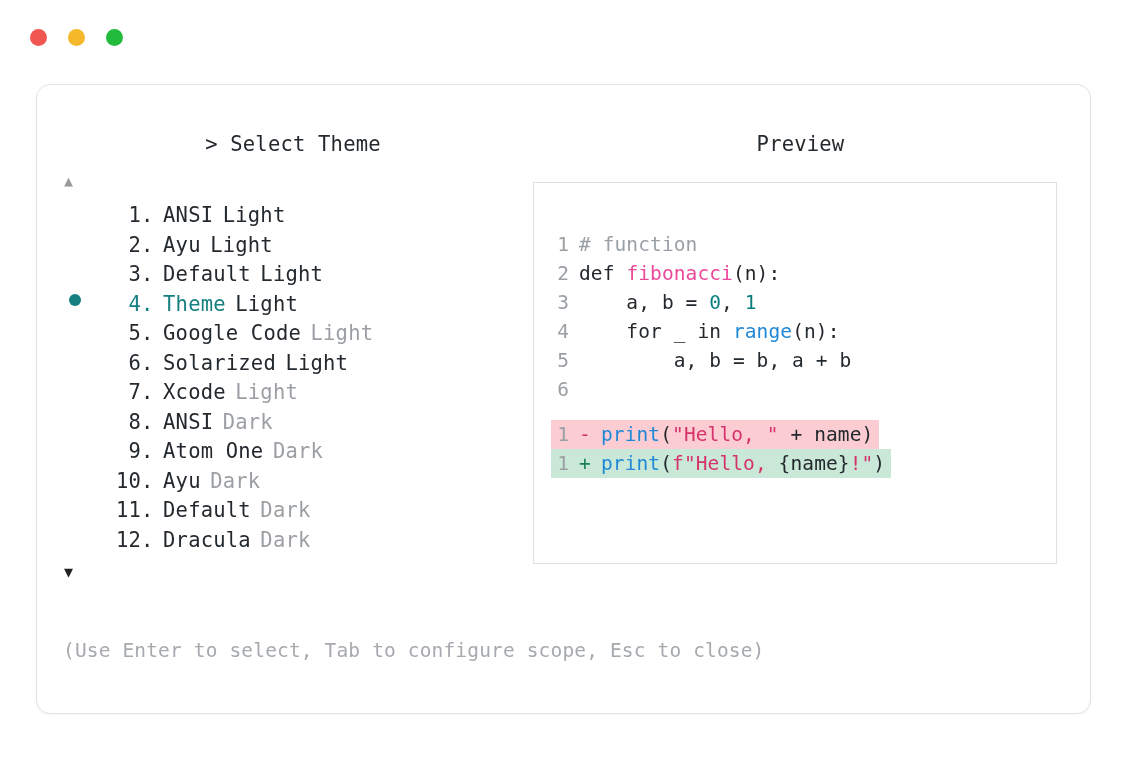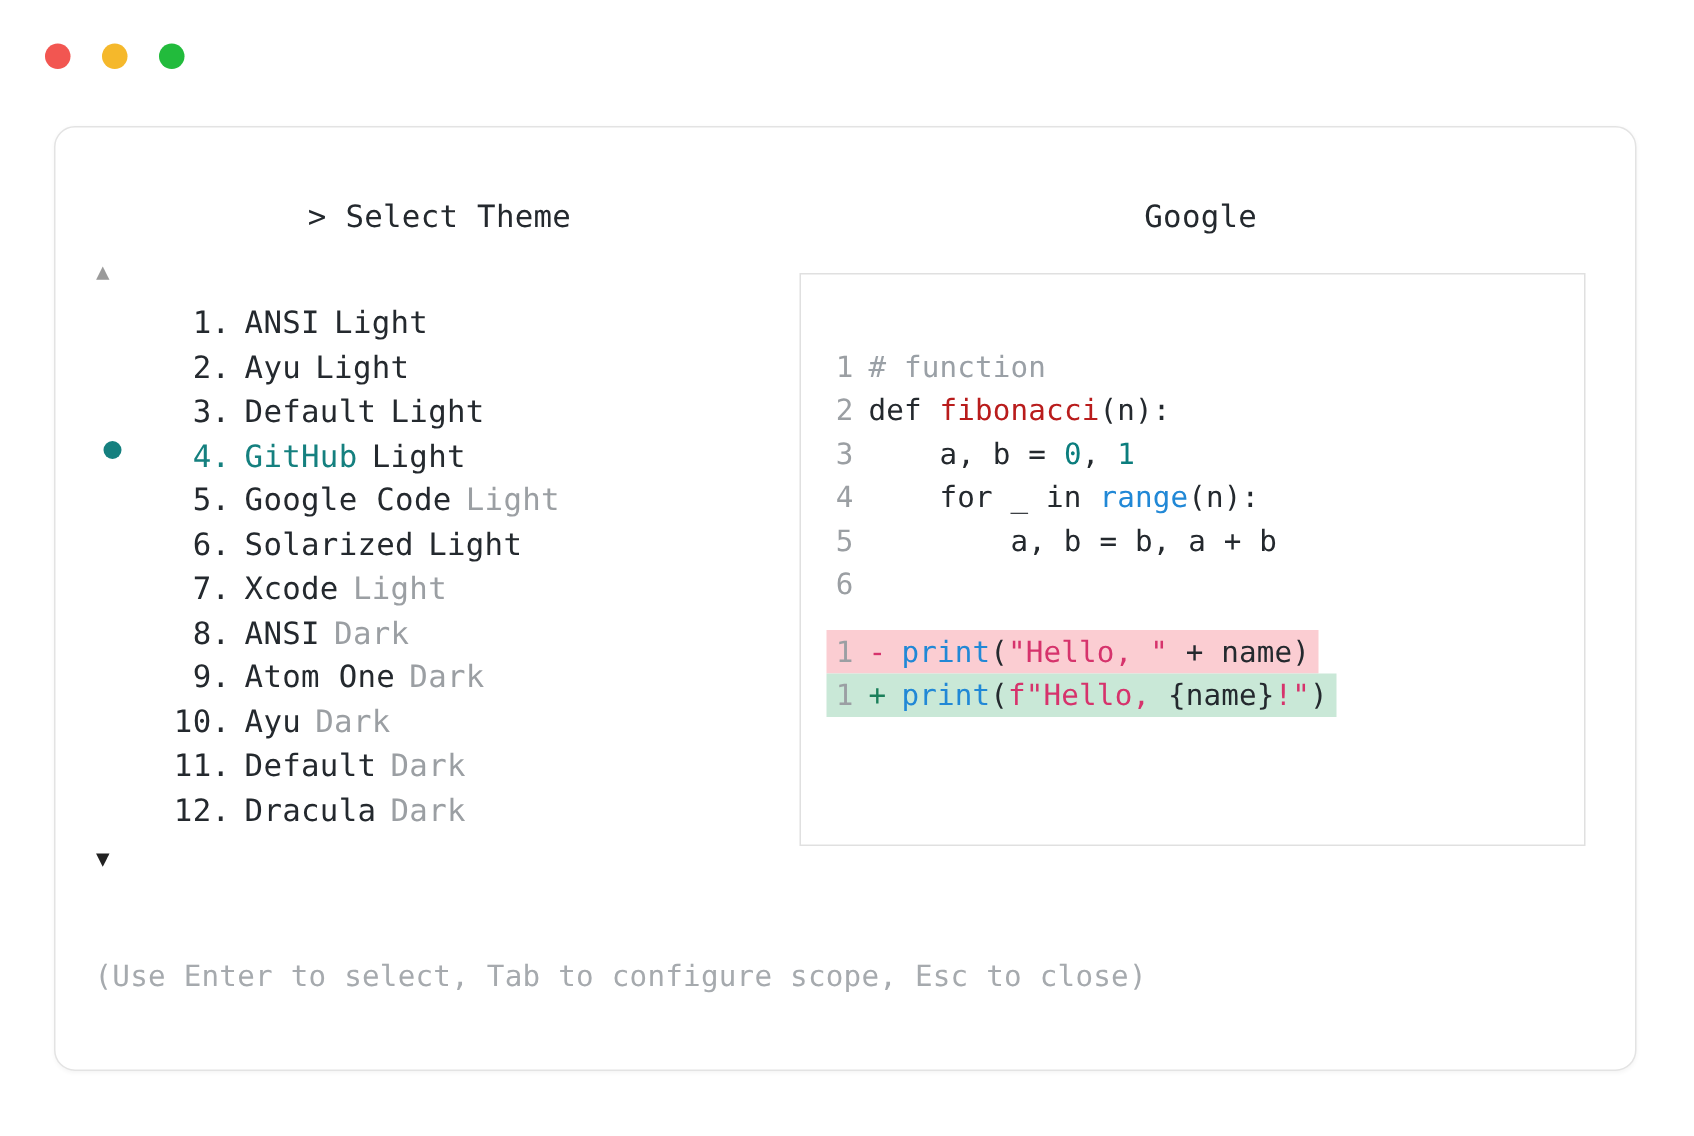--- a/index.html
+++ b/index.html
@@ -187,21 +187,21 @@
     text-align: right;
     color: #9b9fa3;
   }
   .code-text {
     padding-left: 10px;
     color: #24292e;
   }
 
   
   .tok-comment { color: #9aa0a6; }
-  .tok-fn      { color: #b91c1c; }
+  .tok-fn      { color: #ec4899; }
   .tok-num     { color: #0b7d7d; }
   .tok-builtin { color: #2188d6; }
   .tok-str     { color: #d6336c; }
   .tok-plain   { color: #24292e; }
 
   
   #diff-block {
     margin-top: 16px;
   }
   .diff-line {
@@ -250,37 +250,37 @@
     <div class="col-left">
 
       <div class="panel-heading"><span>&gt;</span><span> </span><span>Select Theme</span></div>
 
       <div id="scroll-up-arrow">▲</div>
 
       <div id="theme-list">
           <div class="theme-row variant-plain"><span class="row-marker"></span><span class="row-index">1</span><span class="row-dot">.</span><span class="row-name">ANSI</span><span class="row-variant">Light</span></div>
           <div class="theme-row variant-plain"><span class="row-marker"></span><span class="row-index">2</span><span class="row-dot">.</span><span class="row-name">Ayu</span><span class="row-variant">Light</span></div>
           <div class="theme-row variant-plain"><span class="row-marker"></span><span class="row-index">3</span><span class="row-dot">.</span><span class="row-name">Default</span><span class="row-variant">Light</span></div>
-          <div class="theme-row is-selected variant-plain"><span class="row-marker"><span class="bullet"></span></span><span class="row-index">4</span><span class="row-dot">.</span><span class="row-name">GitHub</span><span class="row-variant">Light</span></div>
+          <div class="theme-row is-selected variant-plain"><span class="row-marker"><span class="bullet"></span></span><span class="row-index">4</span><span class="row-dot">.</span><span class="row-name">Theme</span><span class="row-variant">Light</span></div>
           <div class="theme-row"><span class="row-marker"></span><span class="row-index">5</span><span class="row-dot">.</span><span class="row-name">Google Code</span><span class="row-variant">Light</span></div>
           <div class="theme-row variant-plain"><span class="row-marker"></span><span class="row-index">6</span><span class="row-dot">.</span><span class="row-name">Solarized</span><span class="row-variant">Light</span></div>
           <div class="theme-row"><span class="row-marker"></span><span class="row-index">7</span><span class="row-dot">.</span><span class="row-name">Xcode</span><span class="row-variant">Light</span></div>
           <div class="theme-row"><span class="row-marker"></span><span class="row-index">8</span><span class="row-dot">.</span><span class="row-name">ANSI</span><span class="row-variant">Dark</span></div>
           <div class="theme-row"><span class="row-marker"></span><span class="row-index">9</span><span class="row-dot">.</span><span class="row-name">Atom One</span><span class="row-variant">Dark</span></div>
           <div class="theme-row"><span class="row-marker"></span><span class="row-index">10</span><span class="row-dot">.</span><span class="row-name">Ayu</span><span class="row-variant">Dark</span></div>
           <div class="theme-row"><span class="row-marker"></span><span class="row-index">11</span><span class="row-dot">.</span><span class="row-name">Default</span><span class="row-variant">Dark</span></div>
           <div class="theme-row"><span class="row-marker"></span><span class="row-index">12</span><span class="row-dot">.</span><span class="row-name">Dracula</span><span class="row-variant">Dark</span></div>
         </div>
 
       <div id="scroll-down-arrow">▼</div>
     </div>
 
     <div class="col-right">
 
-      <div class="panel-heading">Google</div>
+      <div class="panel-heading">Preview</div>
 
       <div id="preview-box">
         <div id="code-area">
             <div class="code-line"><span class="ln">1</span><span class="code-text"><span class="tok-comment"># function</span></span></div>
             <div class="code-line"><span class="ln">2</span><span class="code-text"><span class="tok-plain">def </span><span class="tok-fn">fibonacci</span><span class="tok-plain">(n):</span></span></div>
             <div class="code-line"><span class="ln">3</span><span class="code-text"><span class="tok-plain">    a, b = </span><span class="tok-num">0</span><span class="tok-plain">, </span><span class="tok-num">1</span></span></div>
             <div class="code-line"><span class="ln">4</span><span class="code-text"><span class="tok-plain">    for _ in </span><span class="tok-builtin">range</span><span class="tok-plain">(n):</span></span></div>
             <div class="code-line"><span class="ln">5</span><span class="code-text"><span class="tok-plain">        a, b = b, a + b</span></span></div>
             <div class="code-line"><span class="ln">6</span></div>
             <div id="diff-block">

